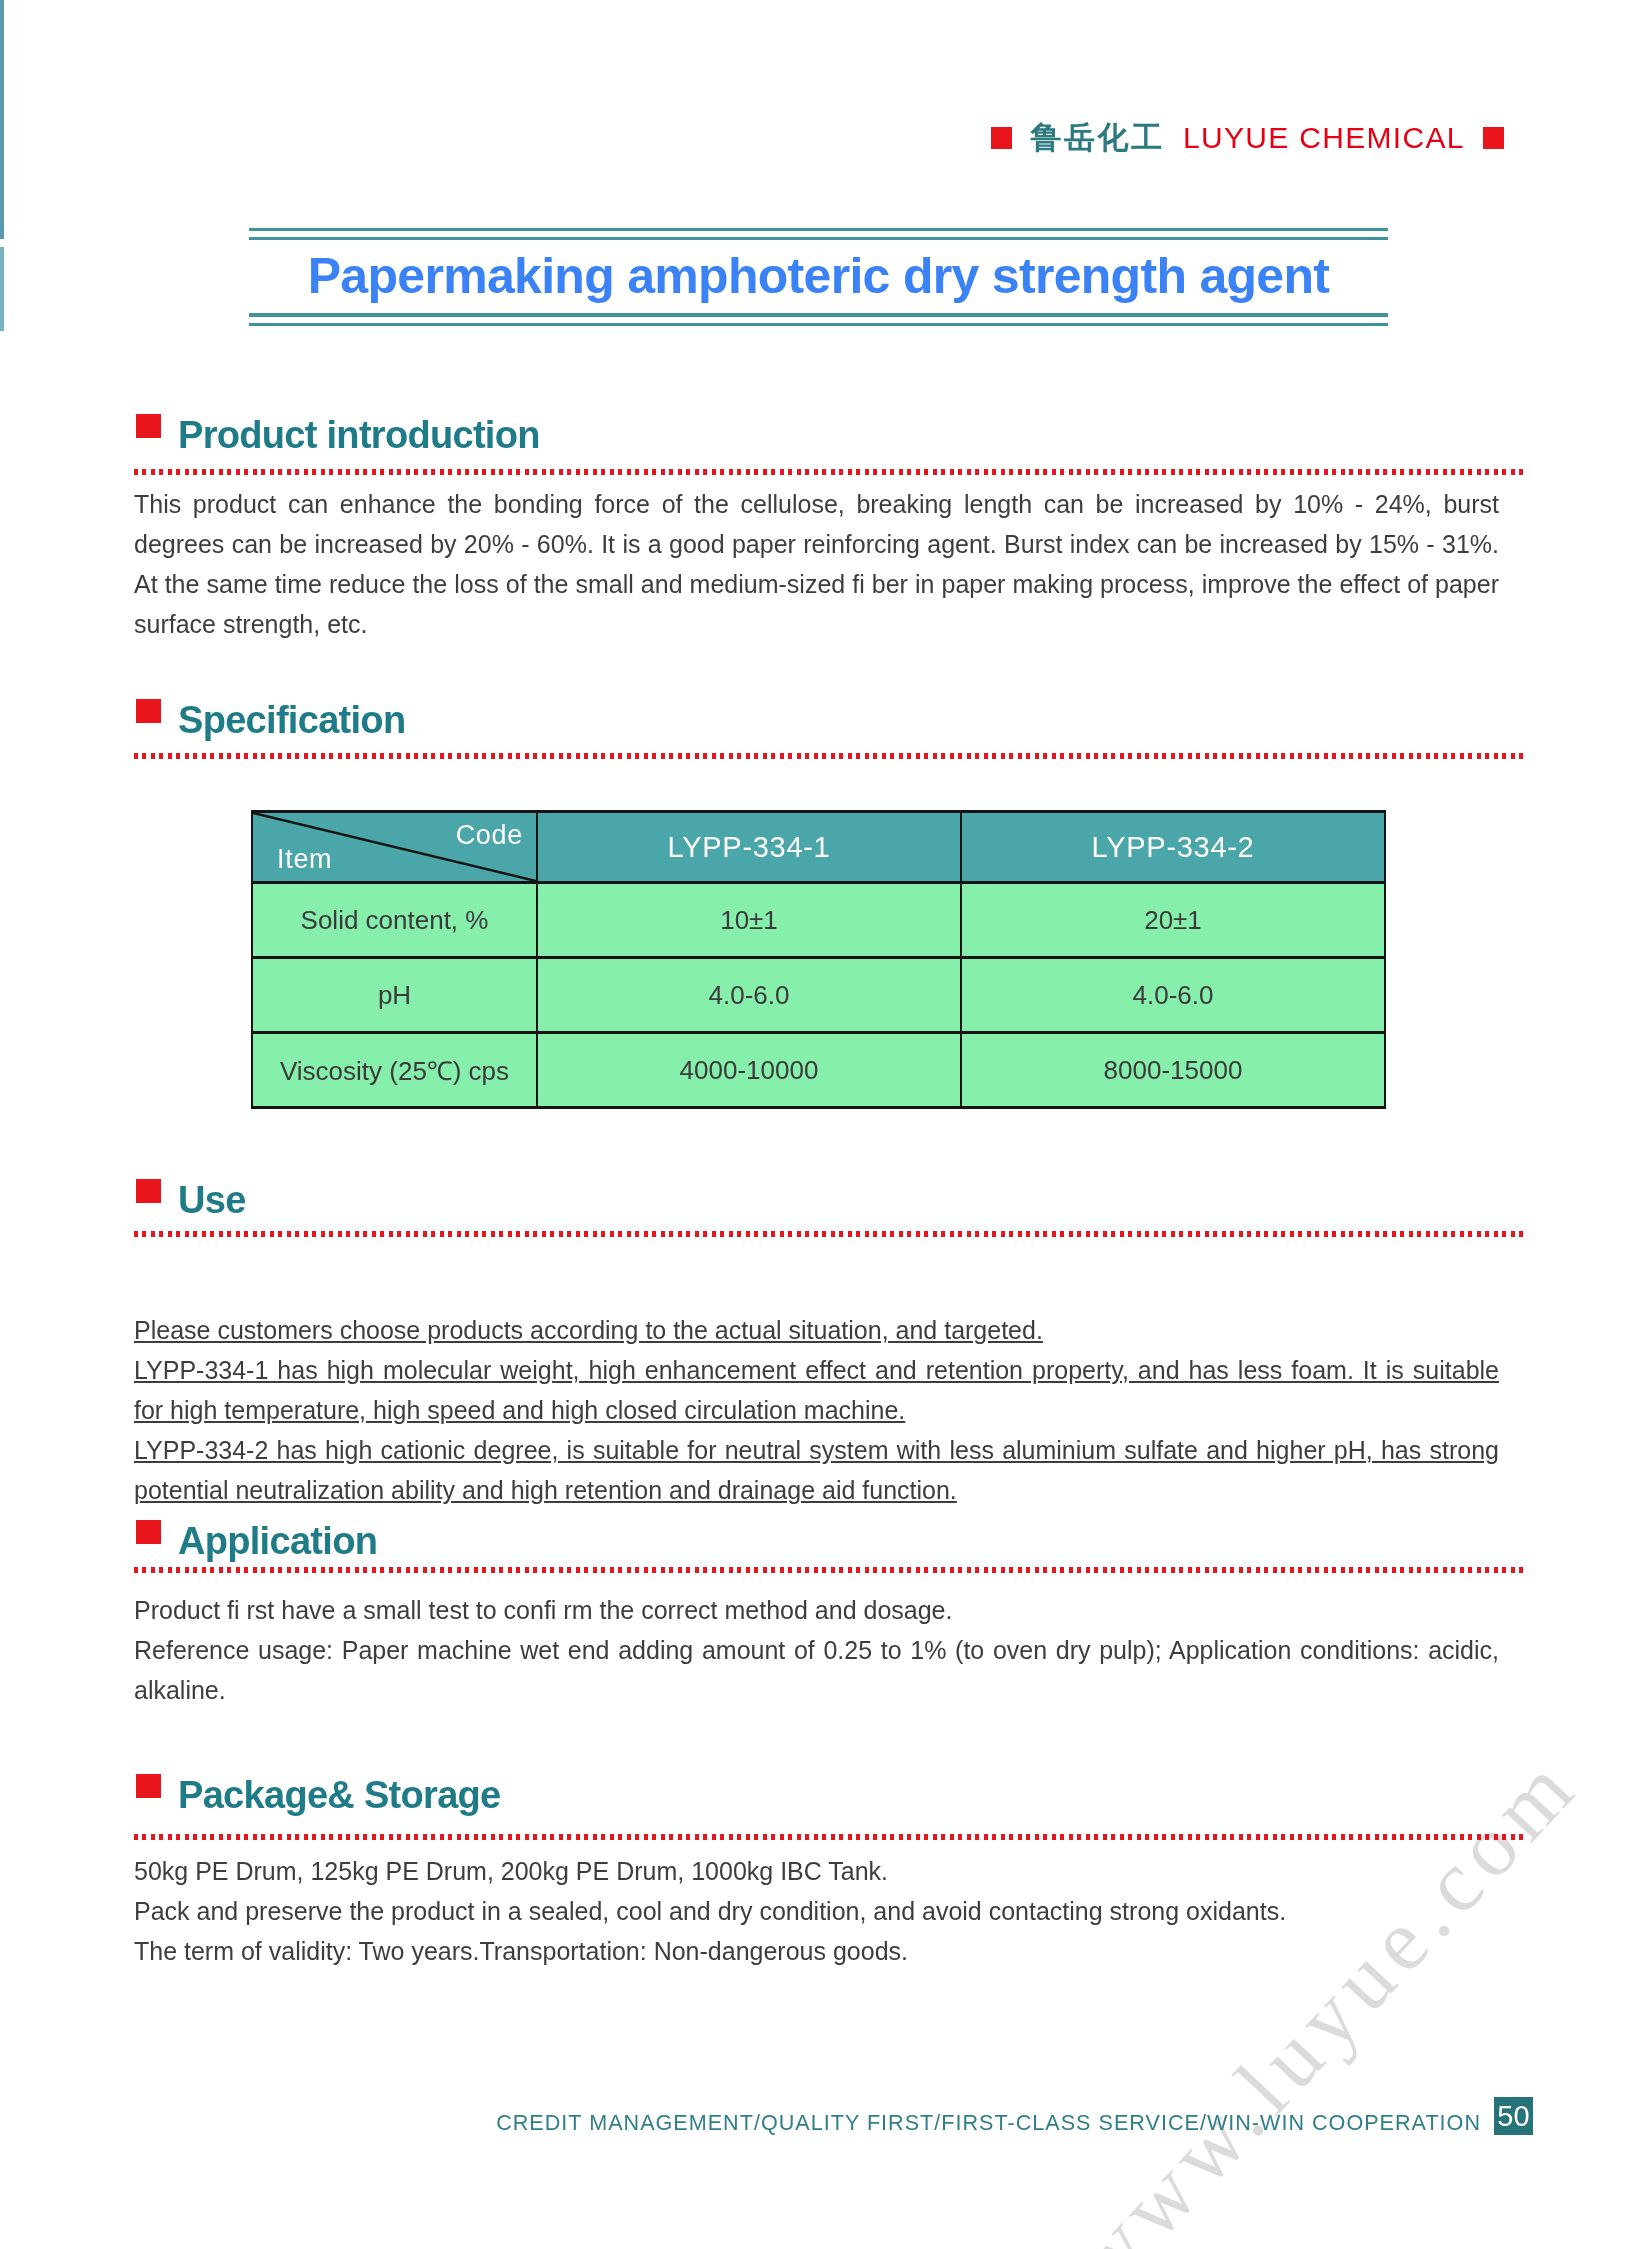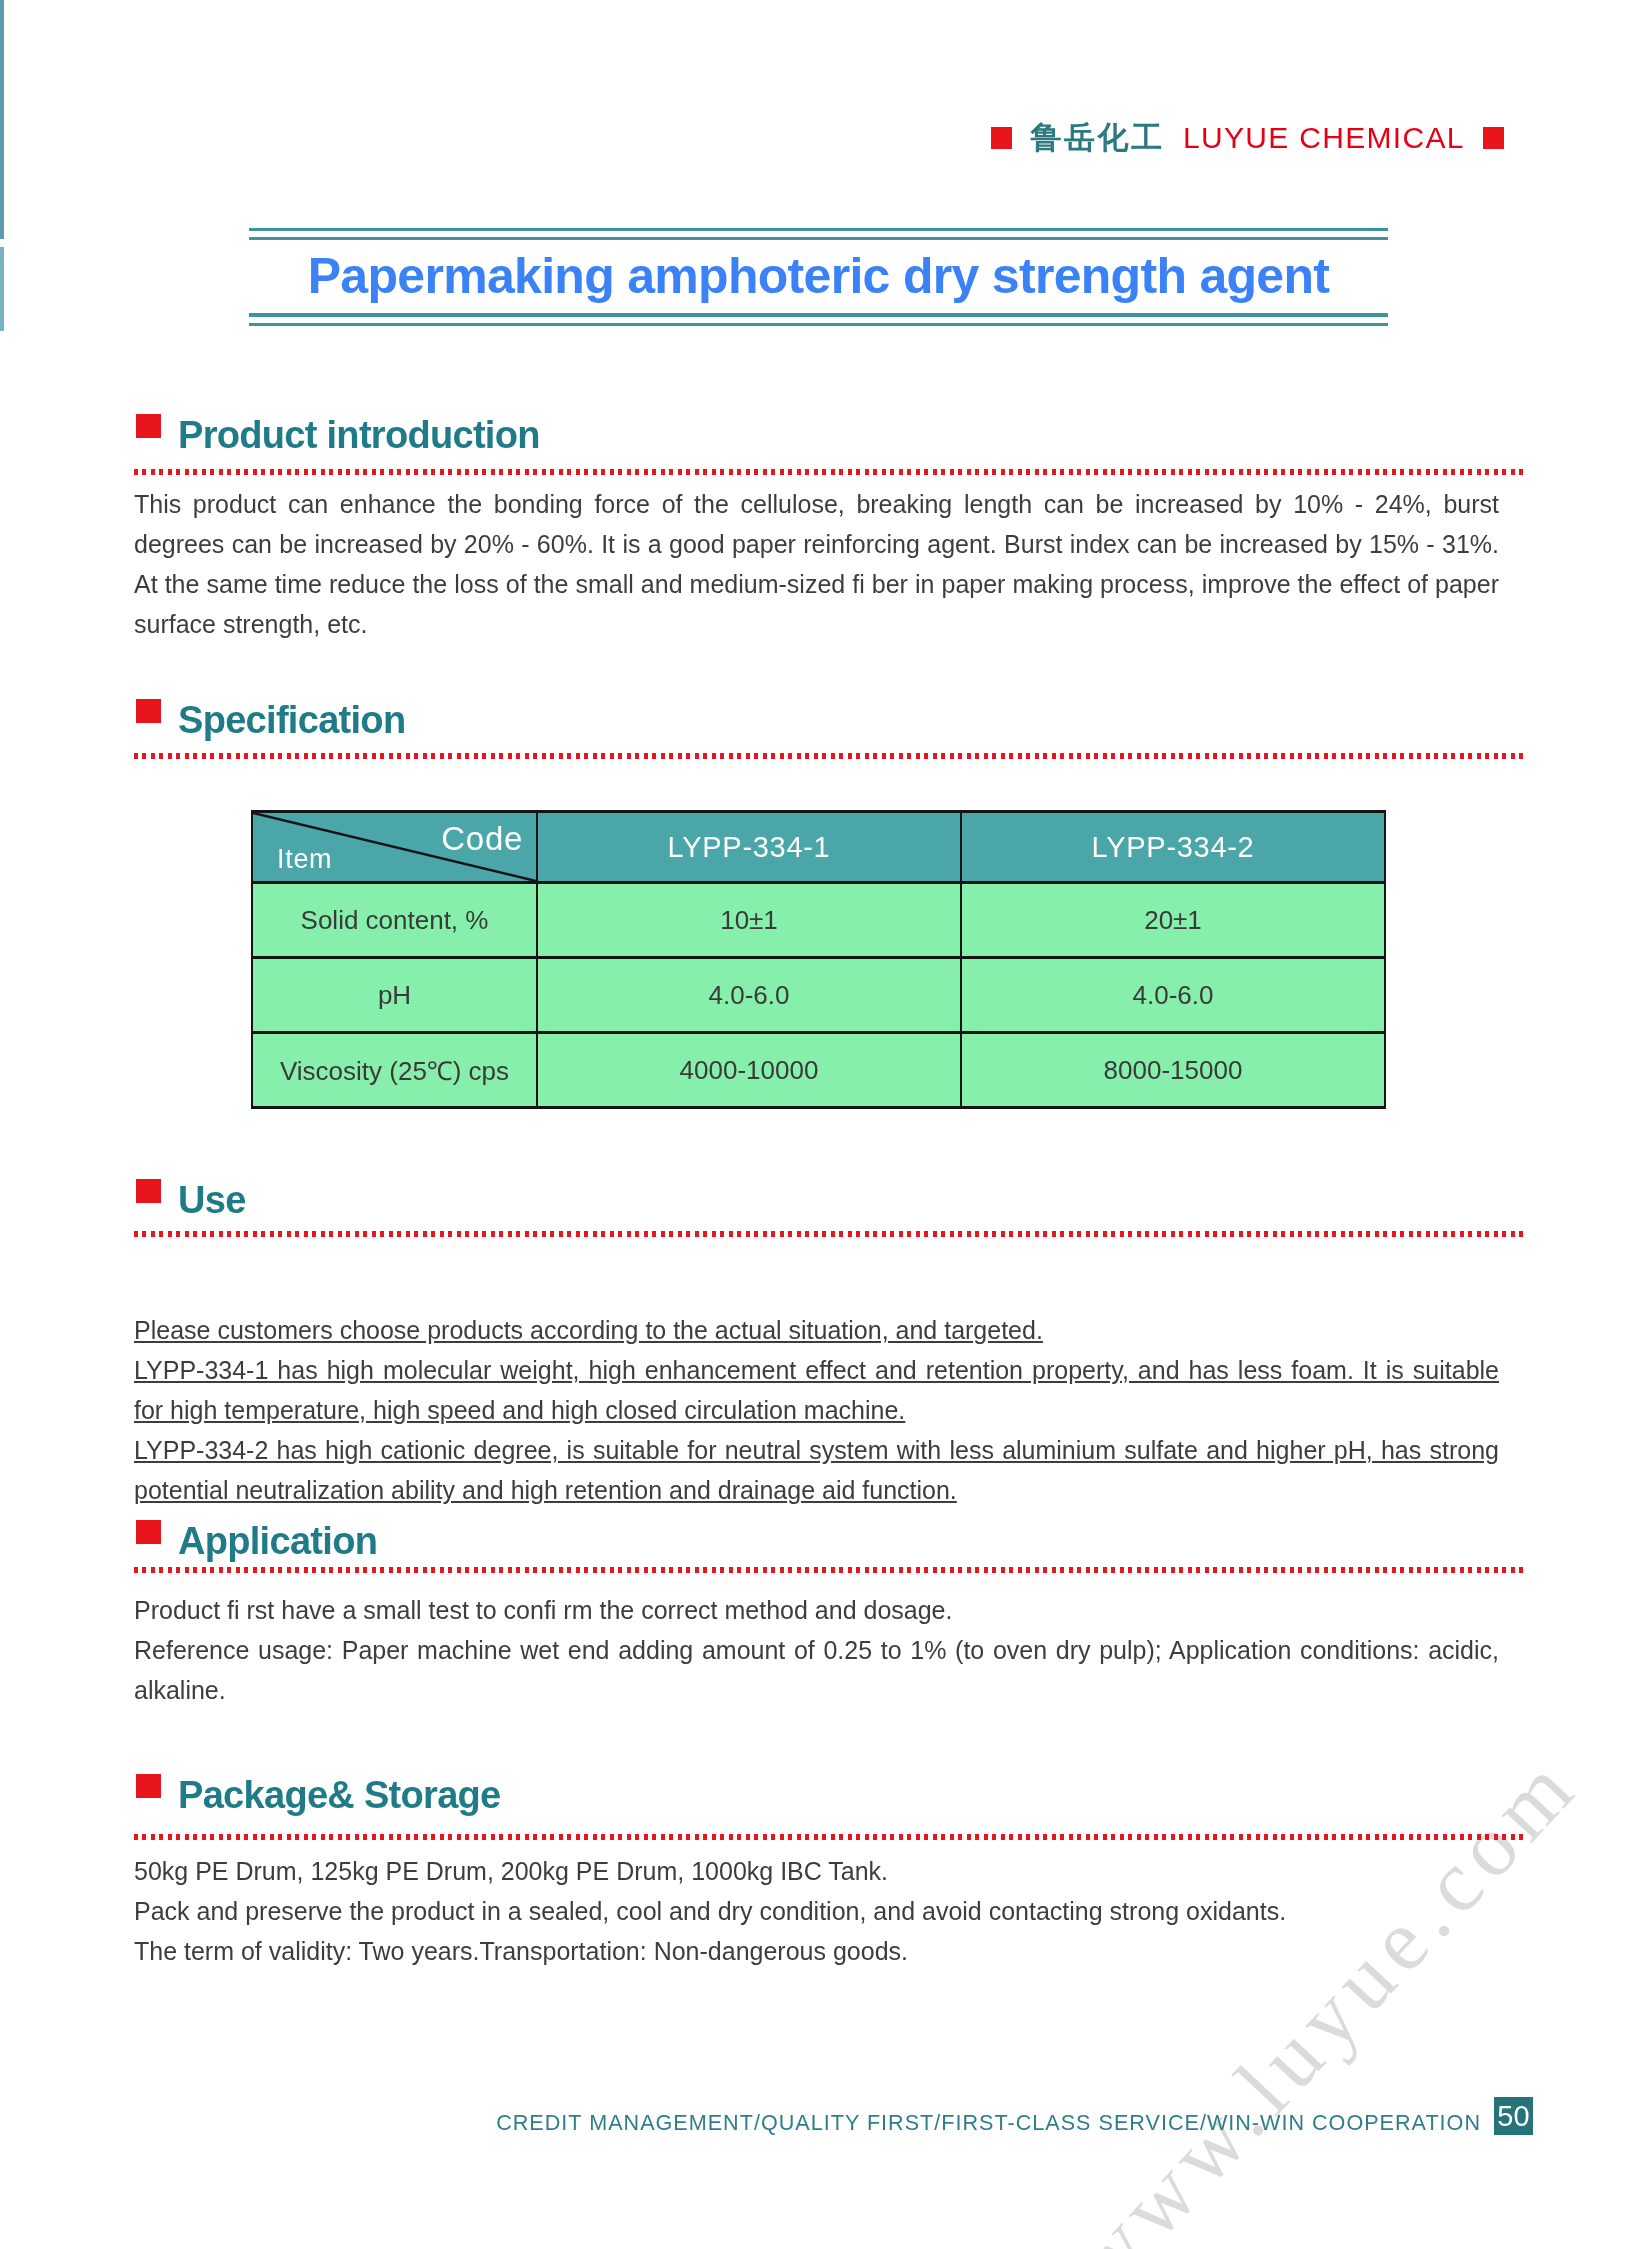--- a/index.html
+++ b/index.html
@@ -53,21 +53,21 @@
   .spec-table col.c3 { width:424px; }
   .spec-table th, .spec-table td {
       border:2px solid #141414;
       border-top-width:3.9px; border-bottom-width:3.9px;
       text-align:center; vertical-align:middle; }
   .spec-table tr.hdr th { background:#4ba6a9; color:#ffffff;
       font-weight:normal; font-size:29px; height:71px; letter-spacing:0.7px; }
   .spec-table td { height:75px; font-size:26px; color:#3a3a3a; background:#86efac; }
   .corner { position:relative; padding:0; }
   .corner svg { position:absolute; inset:0; width:100%; height:100%; }
-  .corner .code { position:absolute; top:6.5px; right:13px; font-size:33px; }
+  .corner .code { position:absolute; top:6.5px; right:13px; font-size:27px; }
   .corner .item { position:absolute; bottom:6.5px; left:24px; font-size:27px; }
 
   
   .footer-slogan { position:absolute; right:166px; top:2110px;
       font-size:21.6px; letter-spacing:1px; color:#2f7f8b; white-space:nowrap; }
   .page-badge { position:absolute; left:1494px; top:2097px; width:39px; height:38px;
       background:#26737a; color:#ffffff; font-size:29px; line-height:38px; text-align:center; }
 
   
   .watermark { position:absolute; left:1087px; top:2226px;

